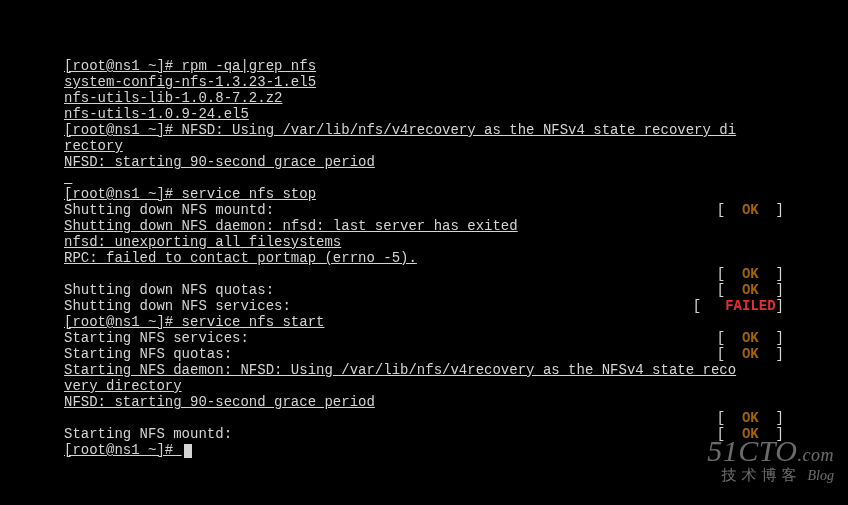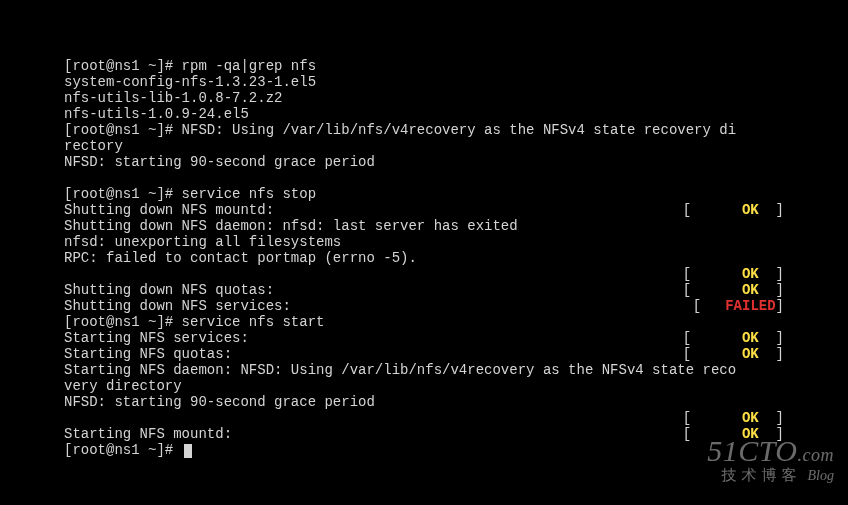--- a/index.html
+++ b/index.html
@@ -17,26 +17,26 @@
     right: 28px;
     bottom: 28px;
     padding: 30px 36px 36px 36px;
     font-family: "Courier New", monospace;
     font-size: 14px;
     line-height: 16px;
     color: #d4d4d4;
     white-space: pre;
     box-sizing: border-box;
   }
-  .line { display: block; height: 16px; }
+  .line { display: block; height: 16px; text-decoration: underline; }
   .status-line { display: flex; height: 16px; gap: 32px; }
   .status-line .lbl { flex: 0 0 auto; }
   .status-line .gap { flex: 1 1 auto; }
   .status-line .box { flex: 0 0 auto; white-space: pre; }
-  .ok { color: #fde047; font-weight: bold; margin-left: 34px; }
+  .ok { color: #a16207; font-weight: bold; }
   .failed { color: #e03030; font-weight: bold; margin-left: 24px; }
   .cursor {
     display: inline-block;
     width: 8px;
     height: 14px;
     background: #d4d4d4;
     vertical-align: text-bottom;
     margin-left: 2px;
   }
   .watermark {

